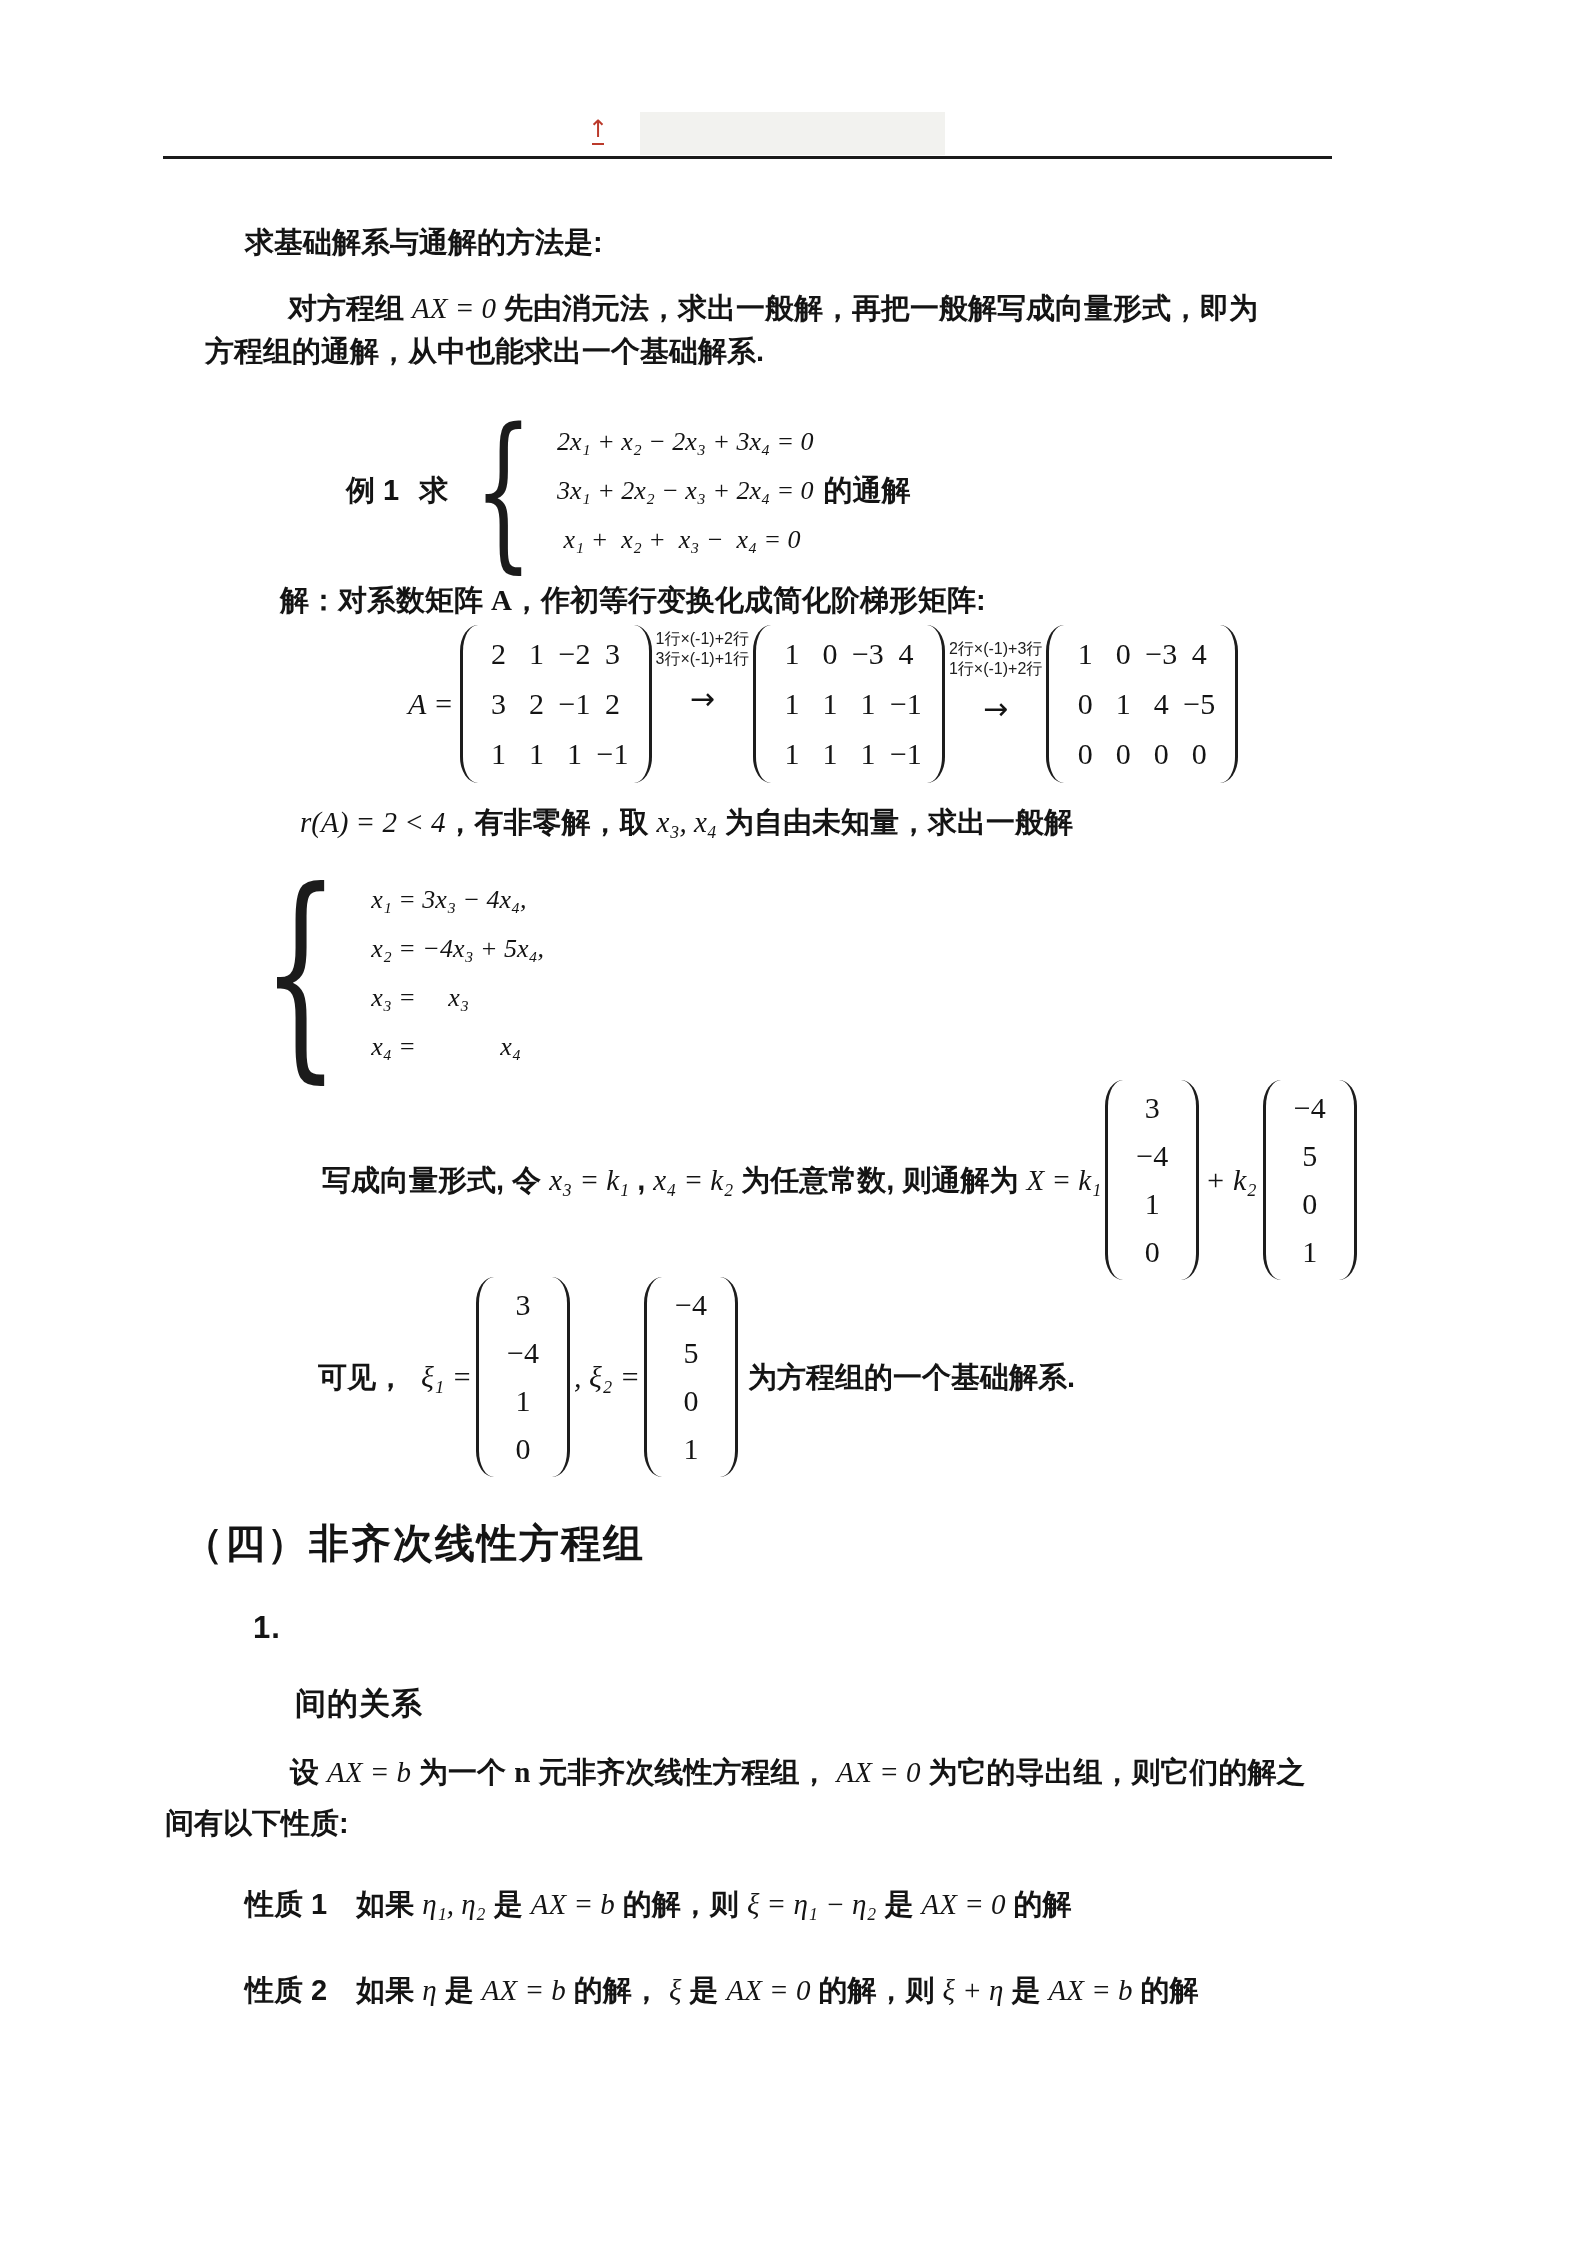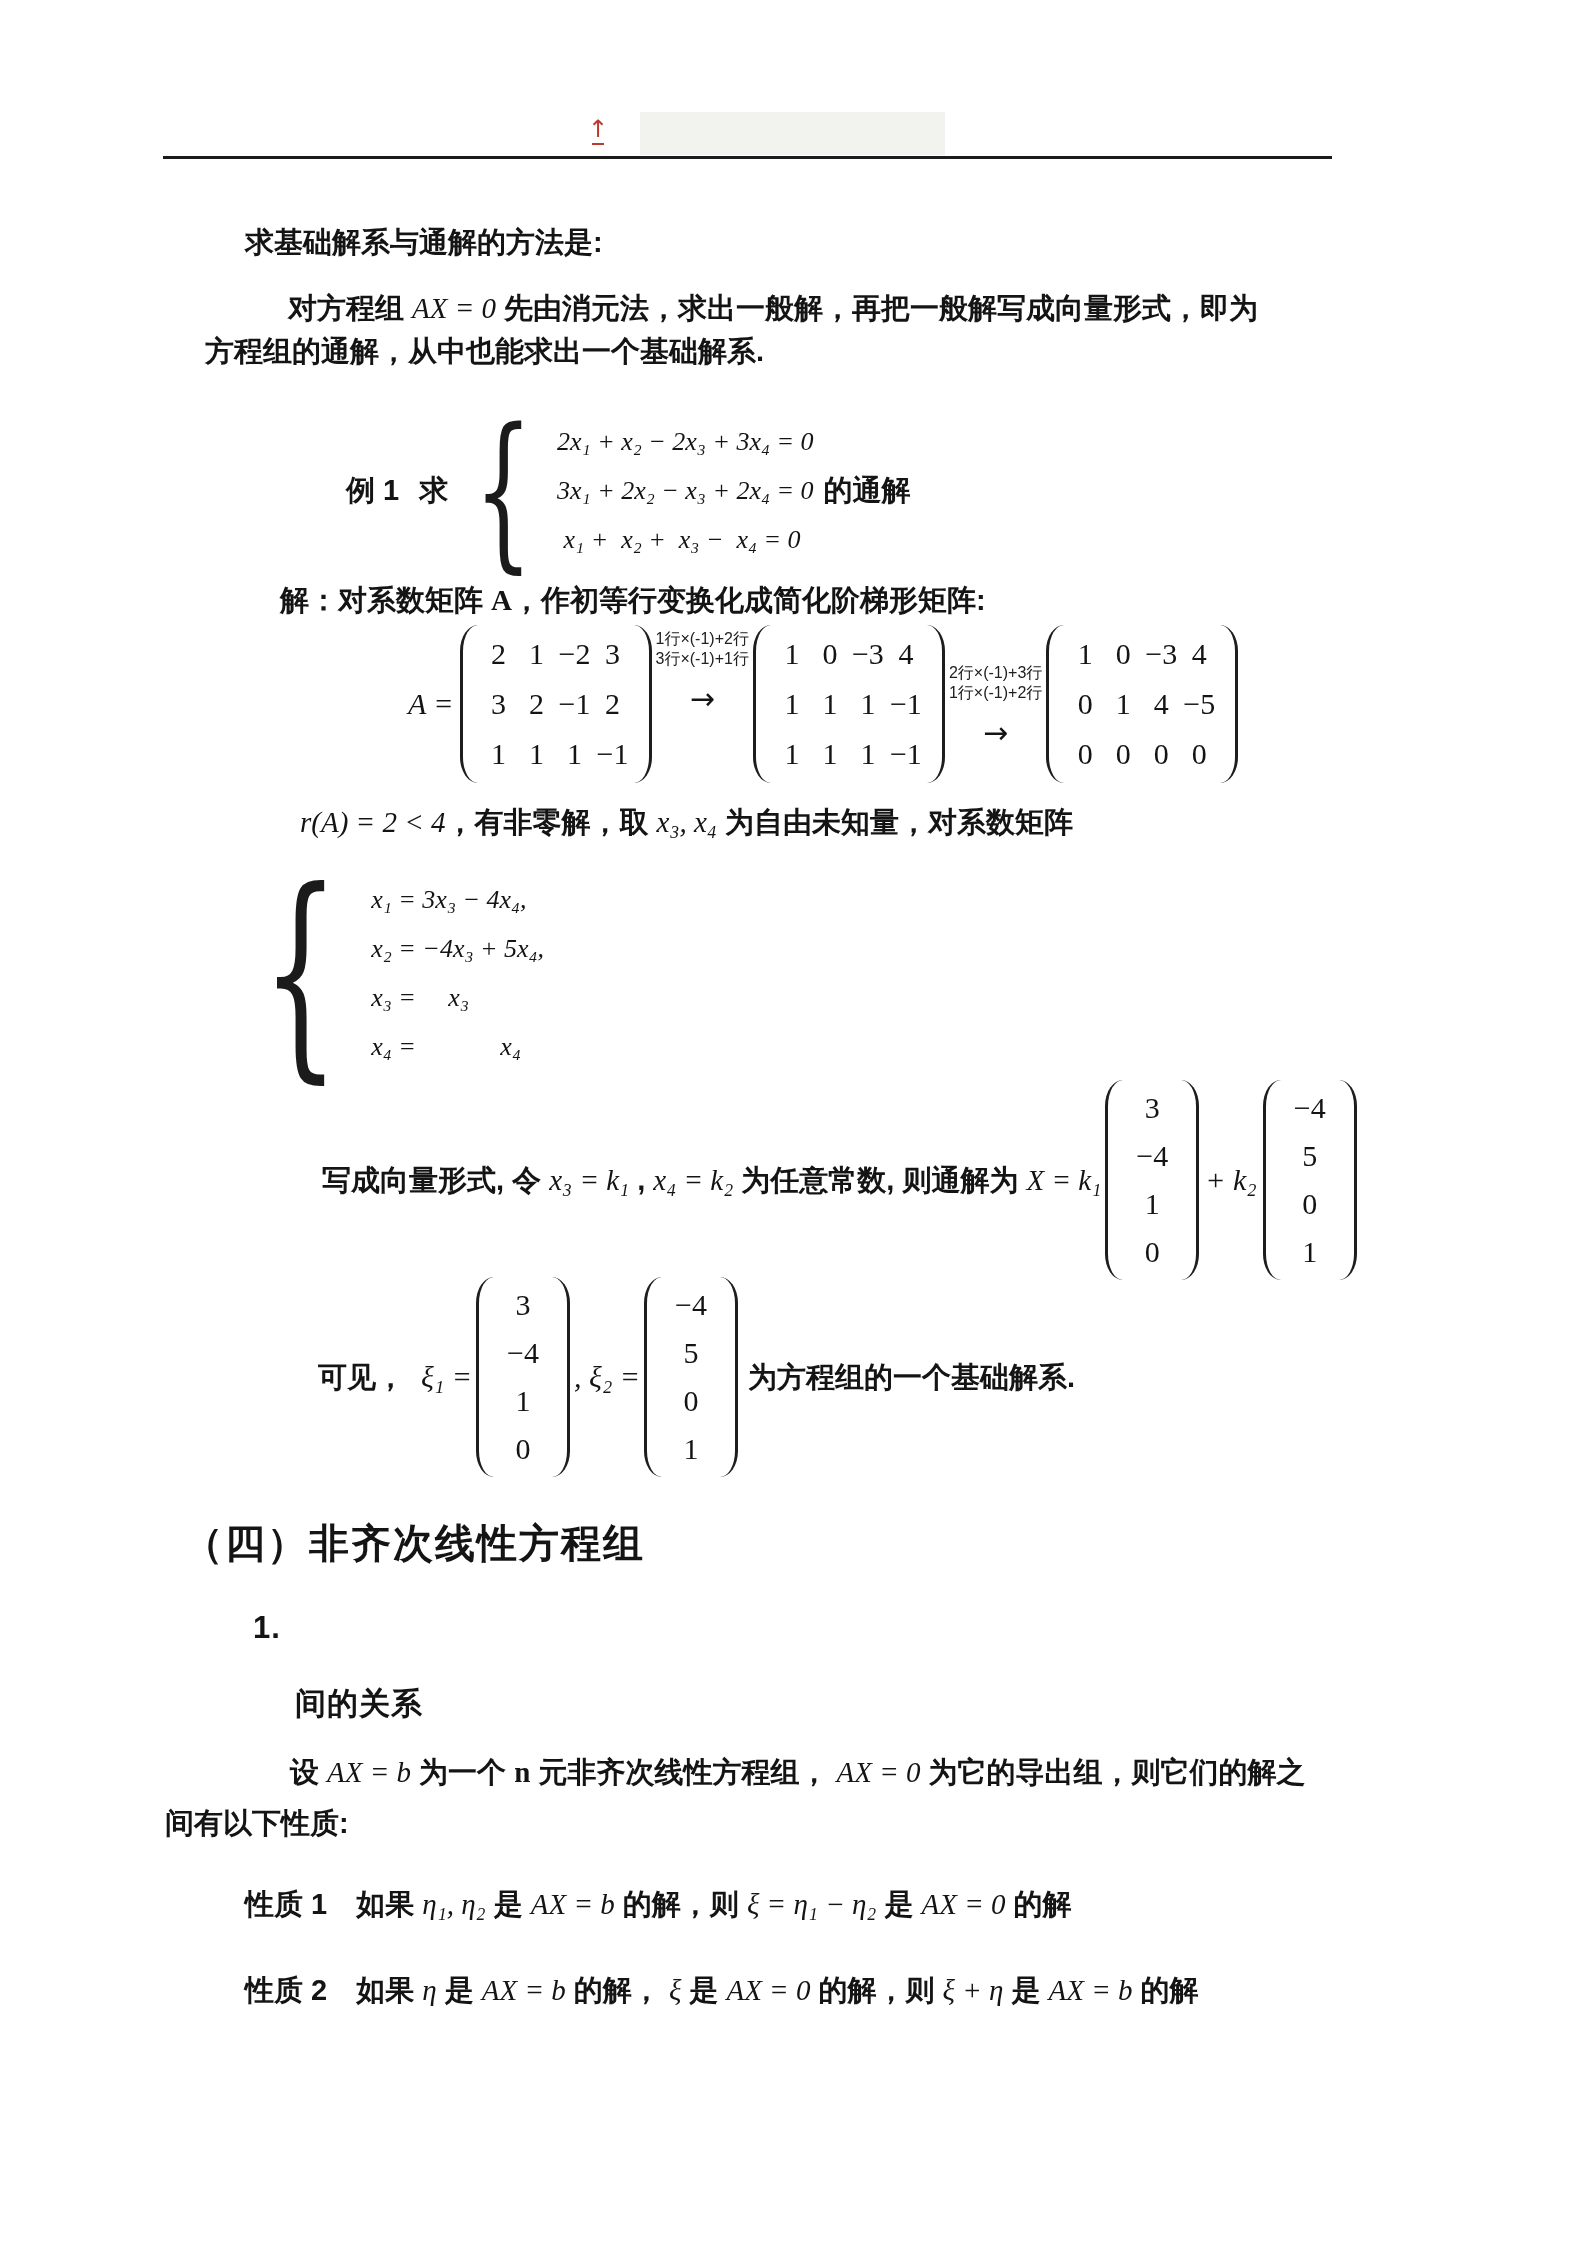--- a/index.html
+++ b/index.html
@@ -128,21 +128,21 @@
           </div>
           <div class="mx-row">
             <span class="mx-cell">1</span>
             <span class="mx-cell">1</span>
             <span class="mx-cell">1</span>
             <span class="mx-cell">−1</span>
           </div>
         </div>
       <div class="par par-r"></div>
     </div>
-    <div class="ann" style="margin:10px 4px;justify-content:center;">
+    <div class="ann" style="margin:10px 4px;">
       <div class="annline">2行×(-1)+3行</div>
       <div class="annline">1行×(-1)+2行</div>
       <div class="annarrow">→</div>
     </div>
     <div class="mxbox">
       <div class="par par-l"></div>
       <div class="mx">
           <div class="mx-row">
             <span class="mx-cell">1</span>
             <span class="mx-cell">0</span>
@@ -159,21 +159,21 @@
             <span class="mx-cell">0</span>
             <span class="mx-cell">0</span>
             <span class="mx-cell">0</span>
             <span class="mx-cell">0</span>
           </div>
         </div>
       <div class="par par-r"></div>
     </div>
   </div>
 
-  <div class="abs bodyline" style="left:300px;top:802px;"><span class="r-m">r(A) = 2 &lt; 4</span><span class="r-cn">，有非零解，取 </span><span class="r-m">x₃, x₄</span><span class="r-cn"> 为自由未知量，对系数矩阵</span></div>
+  <div class="abs bodyline" style="left:300px;top:802px;"><span class="r-m">r(A) = 2 &lt; 4</span><span class="r-cn">，有非零解，取 </span><span class="r-m">x₃, x₄</span><span class="r-cn"> 为自由未知量，求出一般解</span></div>
 
   <div class="abs sysflex" style="left:230px;top:862px;">
     <span class="brace" style="font-size:222px;">{</span>
     <div class="eqcol r-m" style="margin-left:0;">
       <div class="eqrow">x₁ = 3x₃ − 4x₄,</div>
       <div class="eqrow">x₂ = −4x₃ + 5x₄,</div>
       <div class="eqrow">x₃ =　 x₃</div>
       <div class="eqrow">x₄ =　　　 x₄</div>
     </div>
   </div>

